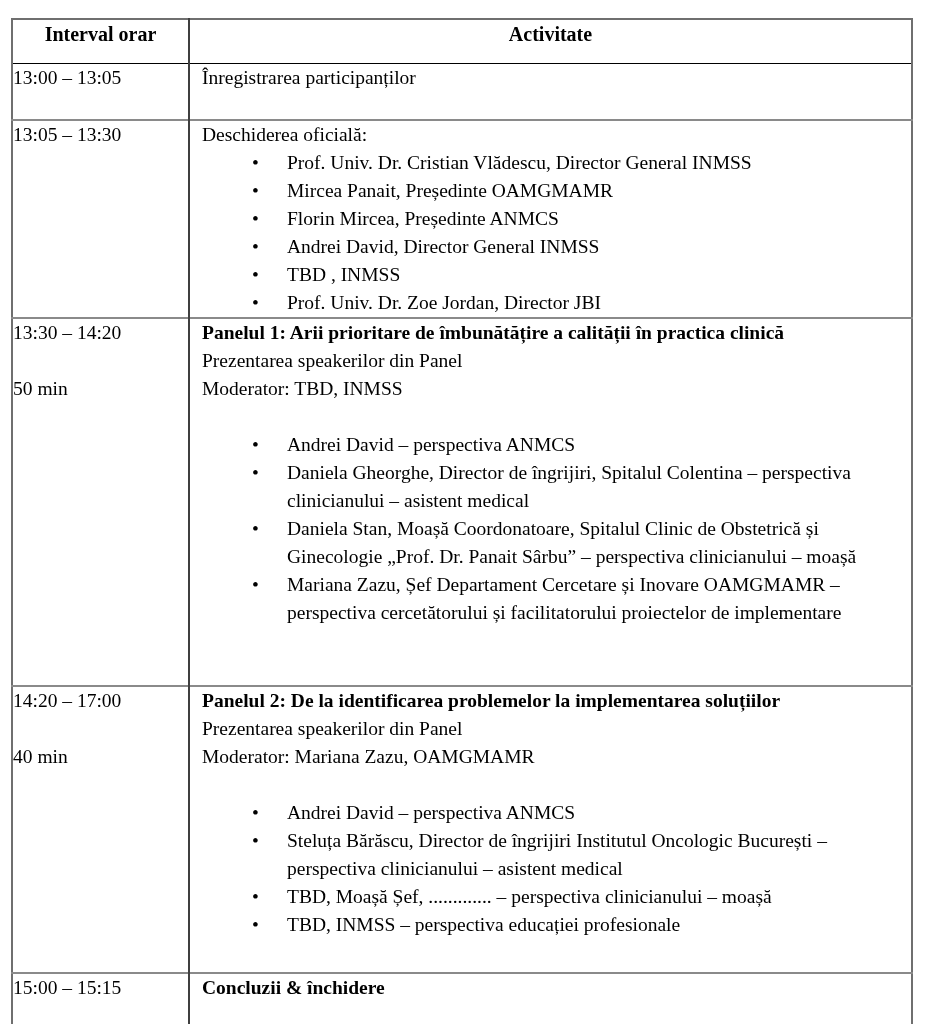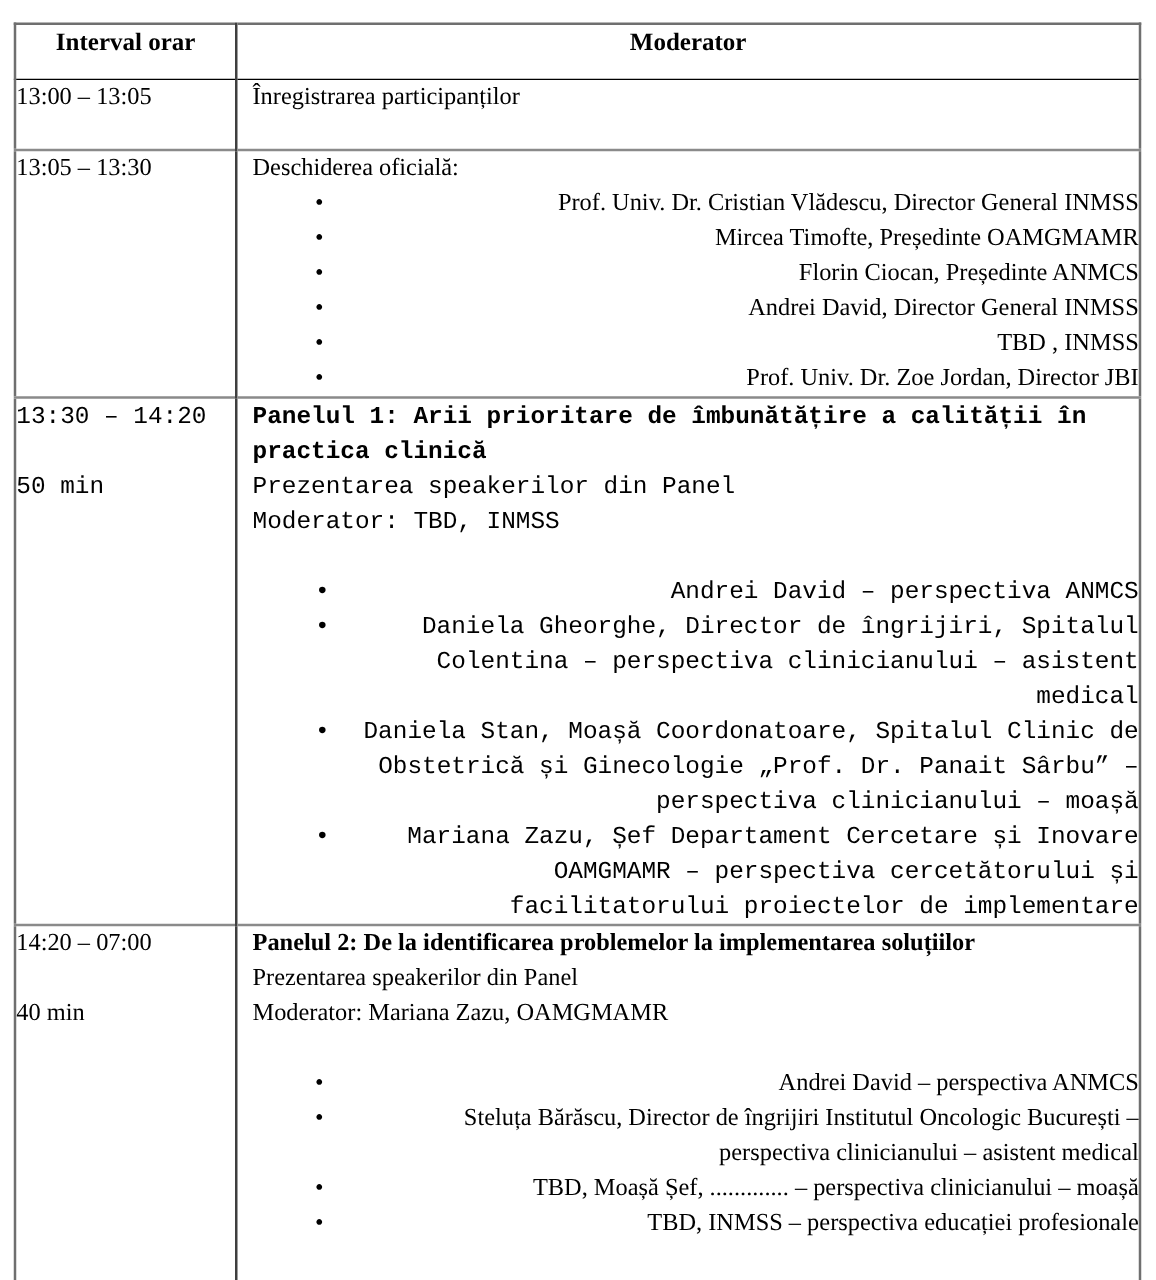--- a/index.html
+++ b/index.html
@@ -51,74 +51,73 @@
   td.time-cell { padding: 5px 4px 0 20px; }
   td.act-cell  { padding: 5px 6px 0 0; }
   .para   { padding-left: 12px; }
   .ttl    { padding-left: 12px; font-weight: bold; }
   .dur    { }
   .spacer { height: 28px; }
   ul.bullets {
     margin: 0;
     padding: 0;
     list-style: none;
-    text-align: right;
   }
   ul.bullets li {
     position: relative;
     padding-left: 97px;
   }
   ul.bullets li::before {
     content: "\2022";
     position: absolute;
     left: 62px;
     top: 0;
   }
   
   tr.hdr { height: 44px; }
   tr.r1  { height: 57px; }
   tr.r2  { height: 198px; }
-  tr.r3  { height: 368px; font-family: Liberation Mono, monospace; }
+  tr.r3  { height: 368px; }
   tr.r4  { height: 287px; }
   tr.r5  { height: 55px; }
 </style>
 </head>
 <body>
 
 <table class="schedule">
   <colgroup>
       <col class="c-time">
       <col class="c-act">
     </colgroup>
 
   <tbody>
       <tr class="hdr">
     <th class="head">Interval orar</th>
-    <th class="head">Moderator</th>
+    <th class="head">Activitate</th>
   </tr>
 
   <tr class="r1">
     <td class="time-cell">
       <div>13:00 – 13:05</div>
     </td>
     <td class="act-cell">
       <div class="para">Înregistrarea participanților</div>
     </td>
   </tr>
 
   <tr class="r2">
     <td class="time-cell">
       <div>13:05 – 13:30</div>
     </td>
     <td class="act-cell">
       <div class="para">Deschiderea oficială:</div>
       <ul class="bullets">
         <li>Prof. Univ. Dr. Cristian Vlădescu, Director General INMSS</li>
-        <li>Mircea Timofte, Președinte OAMGMAMR</li>
-        <li>Florin Ciocan, Președinte ANMCS</li>
+        <li>Mircea Panait, Președinte OAMGMAMR</li>
+        <li>Florin Mircea, Președinte ANMCS</li>
         <li>Andrei David, Director General INMSS</li>
         <li>TBD , INMSS</li>
         <li>Prof. Univ. Dr. Zoe Jordan, Director JBI</li>
       </ul>
     </td>
   </tr>
 
   <tr class="r3">
     <td class="time-cell">
       <div>13:30 – 14:20</div>
@@ -134,21 +133,21 @@
         <li>Andrei David – perspectiva ANMCS</li>
         <li>Daniela Gheorghe, Director de îngrijiri, Spitalul Colentina – perspectiva clinicianului – asistent medical</li>
         <li>Daniela Stan, Moașă Coordonatoare, Spitalul Clinic de Obstetrică și Ginecologie „Prof. Dr. Panait Sârbu” – perspectiva clinicianului – moașă</li>
         <li>Mariana Zazu, Șef Departament Cercetare și Inovare OAMGMAMR – perspectiva cercetătorului și facilitatorului proiectelor de implementare</li>
       </ul>
     </td>
   </tr>
 
   <tr class="r4">
     <td class="time-cell">
-      <div>14:20 – 07:00</div>
+      <div>14:20 – 17:00</div>
       <div class="spacer"></div>
       <div class="dur">40 min</div>
     </td>
     <td class="act-cell">
       <div class="ttl">Panelul 2: De la identificarea problemelor la implementarea soluțiilor</div>
       <div class="para">Prezentarea speakerilor din Panel</div>
       <div class="para">Moderator: Mariana Zazu, OAMGMAMR</div>
       <div class="spacer"></div>
       <ul class="bullets">
         <li>Andrei David – perspectiva ANMCS</li>

